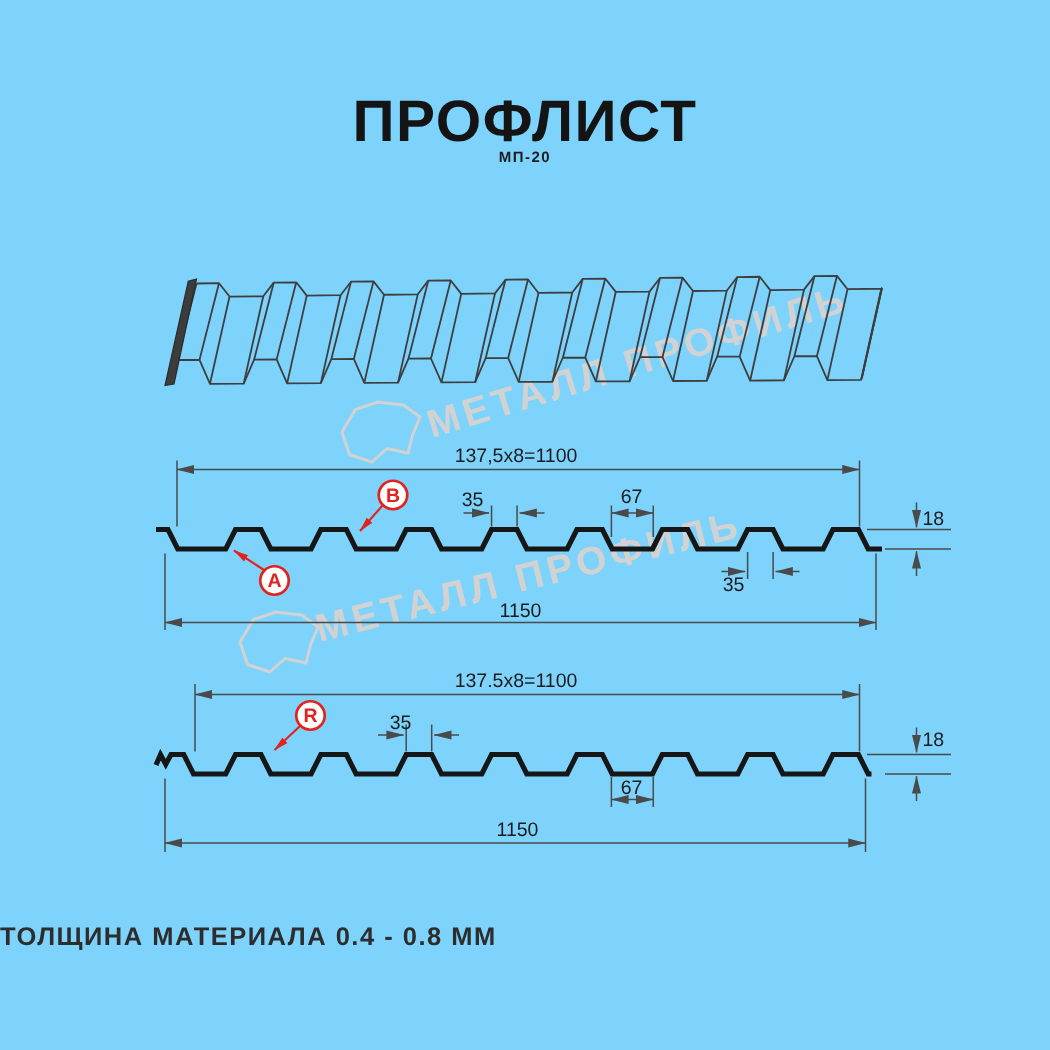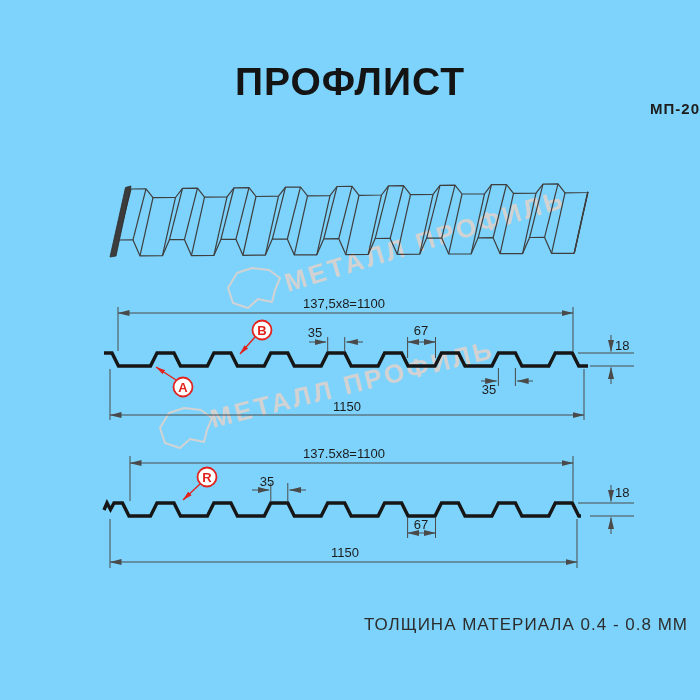--- a/index.html
+++ b/index.html
@@ -1,23 +1,23 @@
 <!DOCTYPE html>
 <html style="--red: #e2231d; --ink: #161616; --dim: #4a4a4a; --wm: #d2d2d2;"><head>
 <meta charset="utf-8">
 <style>
   html,body{margin:0;padding:0;background:#ffffff;}
   #stage{position:relative;width:700px;height:700px;background:#7dd3fc;overflow:hidden;
          font-family:"Liberation Sans",sans-serif;}
   .title{position:absolute;left:0;top:60px;width:700px;text-align:center;
          font-size:39px;font-weight:800;letter-spacing:1px;color:#141414;}
-  .subtitle{position:absolute;left:0;top:100px;width:700px;text-align:right;
-         font-size:15px;font-weight:700;letter-spacing:1px;color:#1d1d1d;}
-  .footer{position:absolute;left:0;top:615px;width:688px;text-align:right;
-         font-size:17px;font-weight:400;letter-spacing:1px;color:#2d2d2d;}
+  .subtitle{position:absolute;left:0;top:100px;width:700px;text-align:center;
+         font-size:10px;font-weight:700;letter-spacing:1px;color:#1d1d1d;}
+  .footer{position:absolute;left:0;top:615px;width:688px;text-align:left;
+         font-size:17px;font-weight:700;letter-spacing:1px;color:#2d2d2d;}
   svg{position:absolute;left:0;top:0;}
   .dimline{stroke:var(--dim,#4a4a4a);stroke-width:1;fill:none;}
   .profline{stroke:var(--ink,#161616);stroke-width:3.4;fill:none;stroke-linejoin:miter;}
   .line3d{stroke:#3e3e3e;stroke-width:1.2;fill:none;stroke-linejoin:round;}
   .sliver3d{fill:#3c3c3c;stroke:#2c2c2c;stroke-width:0.8;}
   .dimtext{font-family:"Liberation Sans",sans-serif;font-size:13px;fill:#1c1c1c;}
   .mid{text-anchor:middle;}
   .wmtext{font-family:"Liberation Sans",sans-serif;font-size:26px;font-weight:700;
           letter-spacing:3px;fill:var(--wm,#d2d2d2);}
   .wmlogo{stroke:var(--wm,#d2d2d2);stroke-width:2;fill:none;stroke-linejoin:round;}

